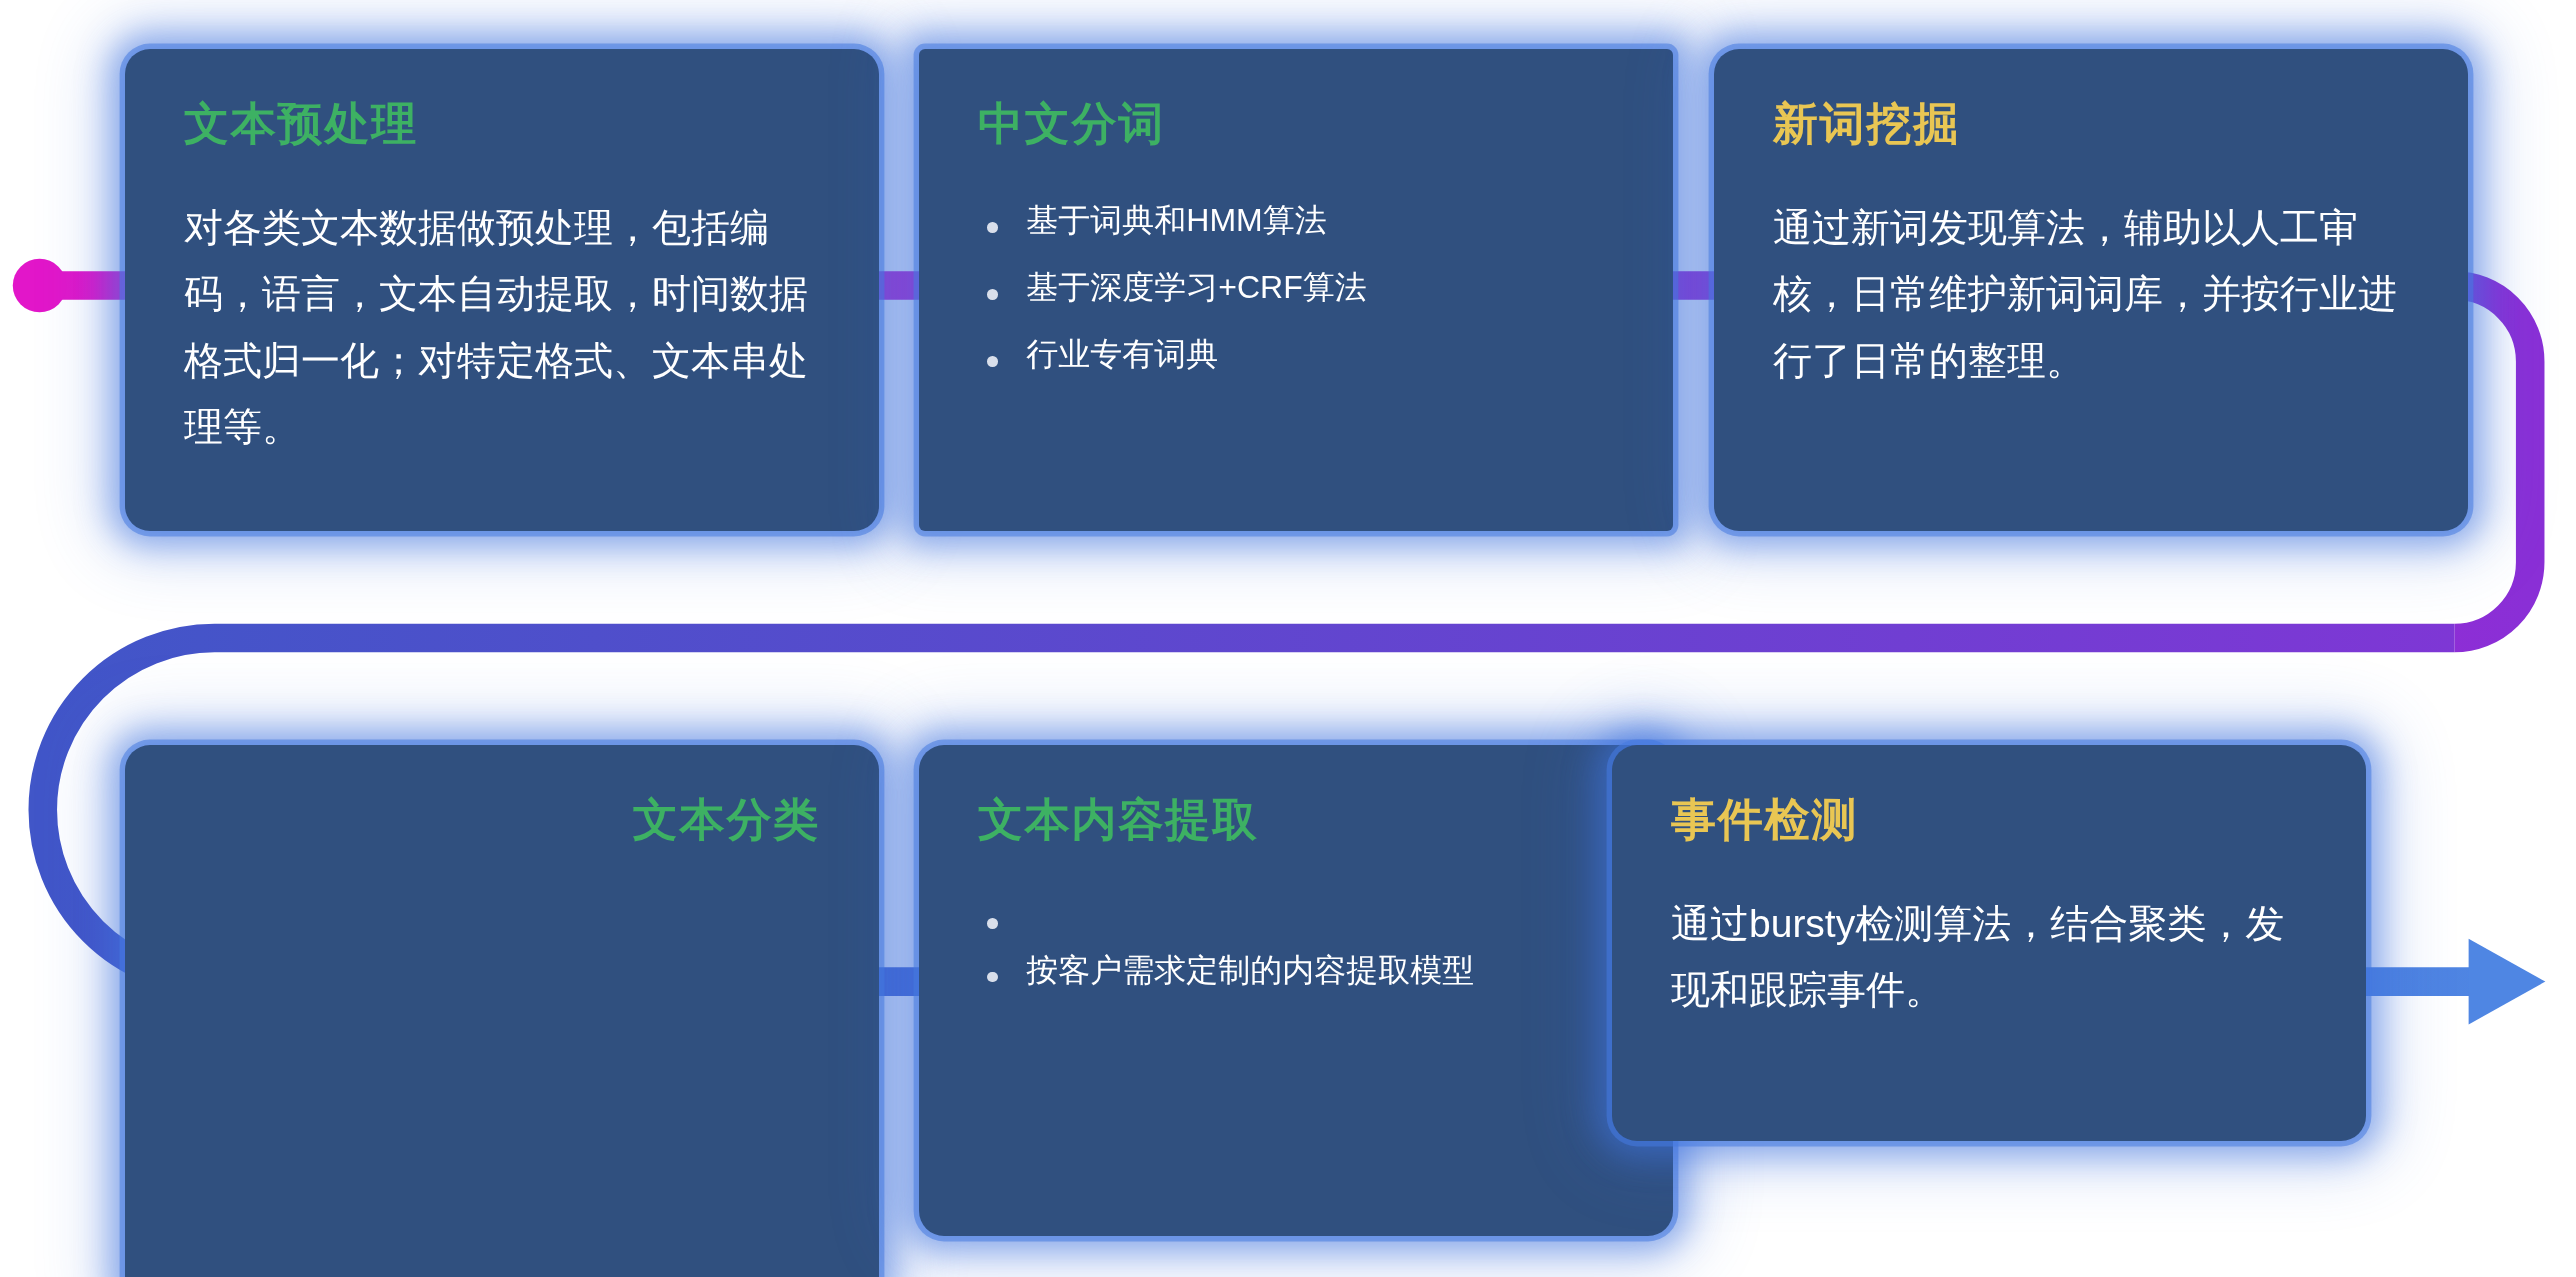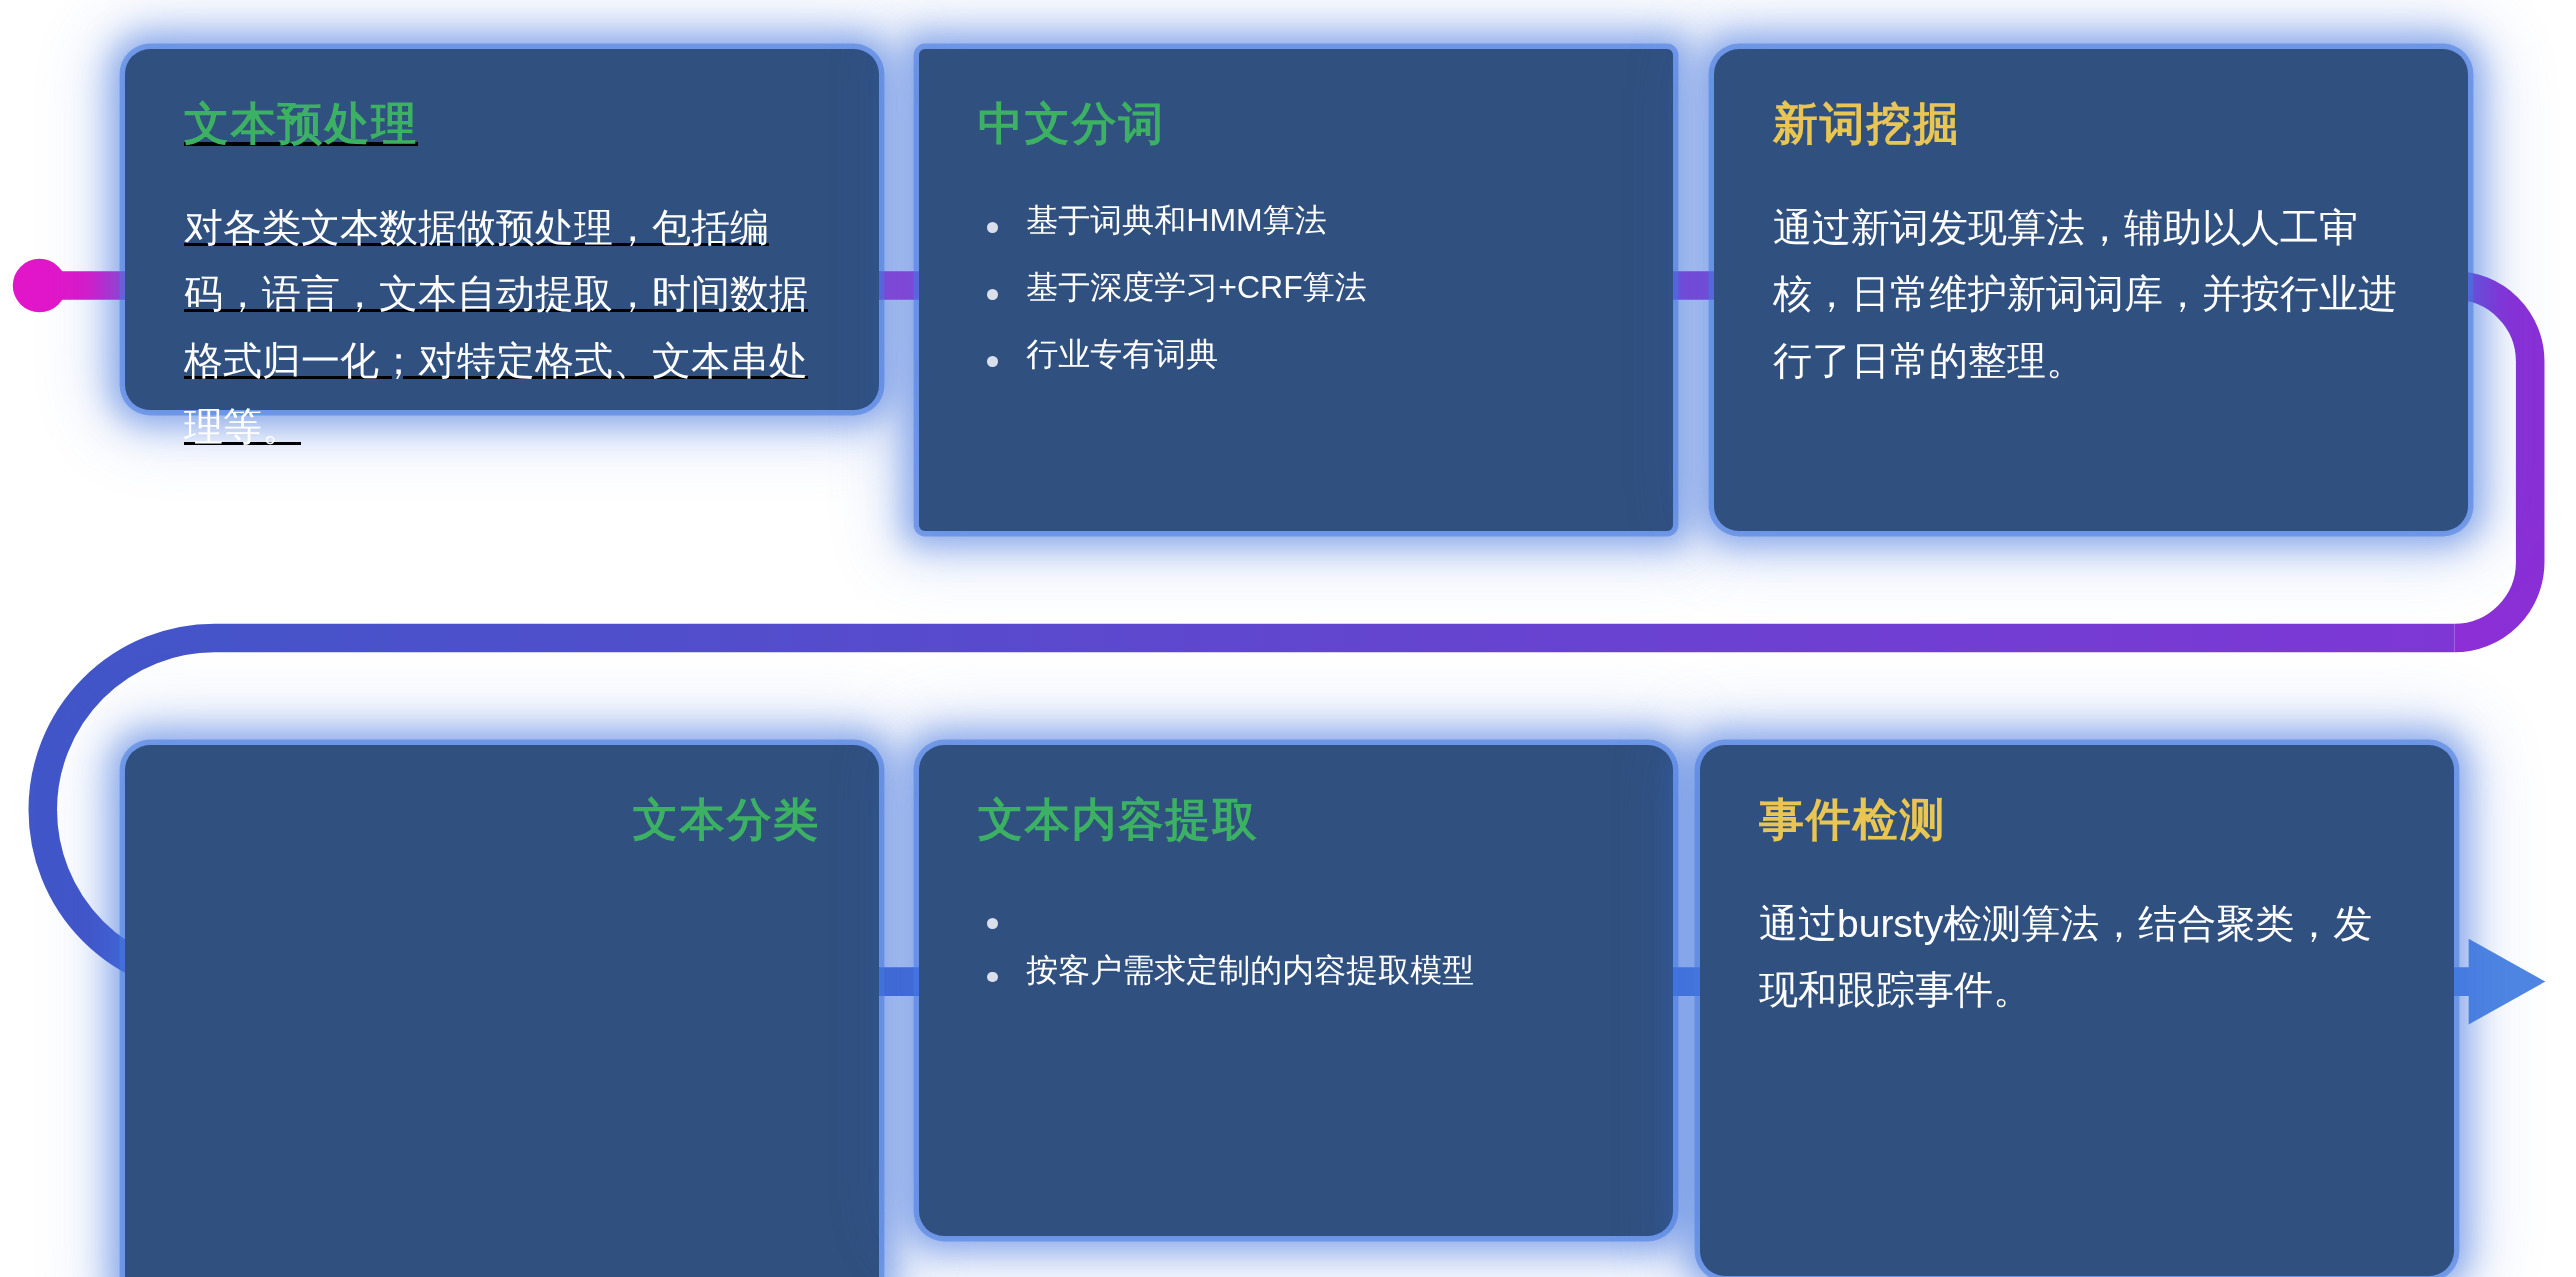--- a/index.html
+++ b/index.html
@@ -91,21 +91,21 @@
 
     <path d="M 2750 715 H 240 A 192.5 192.5 0 0 0 240 1100" fill="none" stroke="url(#gradB)" stroke-width="32"></path>
 
     <path d="M 240 1100 H 2772" fill="none" stroke="url(#gradC)" stroke-width="32"></path>
 
     <circle cx="44" cy="320" r="30" fill="#e216c9"></circle>
 
     <polygon points="2766,1052 2852,1100 2766,1148" fill="#4f86e3"></polygon>
   </svg>
 
-  <section class="card" style="left:125px; top:49px; height:361px;text-decoration:underline;">
+  <section class="card" style="left:125px; top:49px; height:482px;">
     <h2 class="card-title" style="color: rgb(61, 177, 99);">文本预处理</h2>
     <p class="card-body">对各类文本数据做预处理，包括编码，语言，文本自动提取，时间数据格式归一化；对特定格式、文本串处理等。</p>
   </section>
 
   <section class="card" style="left:919px; top:49px; height:482px;border-radius:6px;">
     <h2 class="card-title" style="color: rgb(61, 177, 99);">中文分词</h2>
     <ul class="card-bullets">
       <li>
         <span class="bullet-dot"></span>
         <span>基于词典和HMM算法</span>
@@ -136,19 +136,19 @@
       <li>
         <span class="bullet-dot"></span>
       </li>
       <li>
         <span class="bullet-dot"></span>
         <span>按客户需求定制的内容提取模型</span>
       </li>
     </ul>
   </section>
 
-  <section class="card" style="left:1700px; top:745px; height:531px;">
+  <section class="card" style="left:1612px; top:745px; height:396px;">
     <h2 class="card-title" style="color: rgb(233, 198, 83);">事件检测</h2>
     <p class="card-body">通过bursty检测算法，结合聚类，发现和跟踪事件。</p>
   </section>
 
 </div>
 
 
 </body></html>

